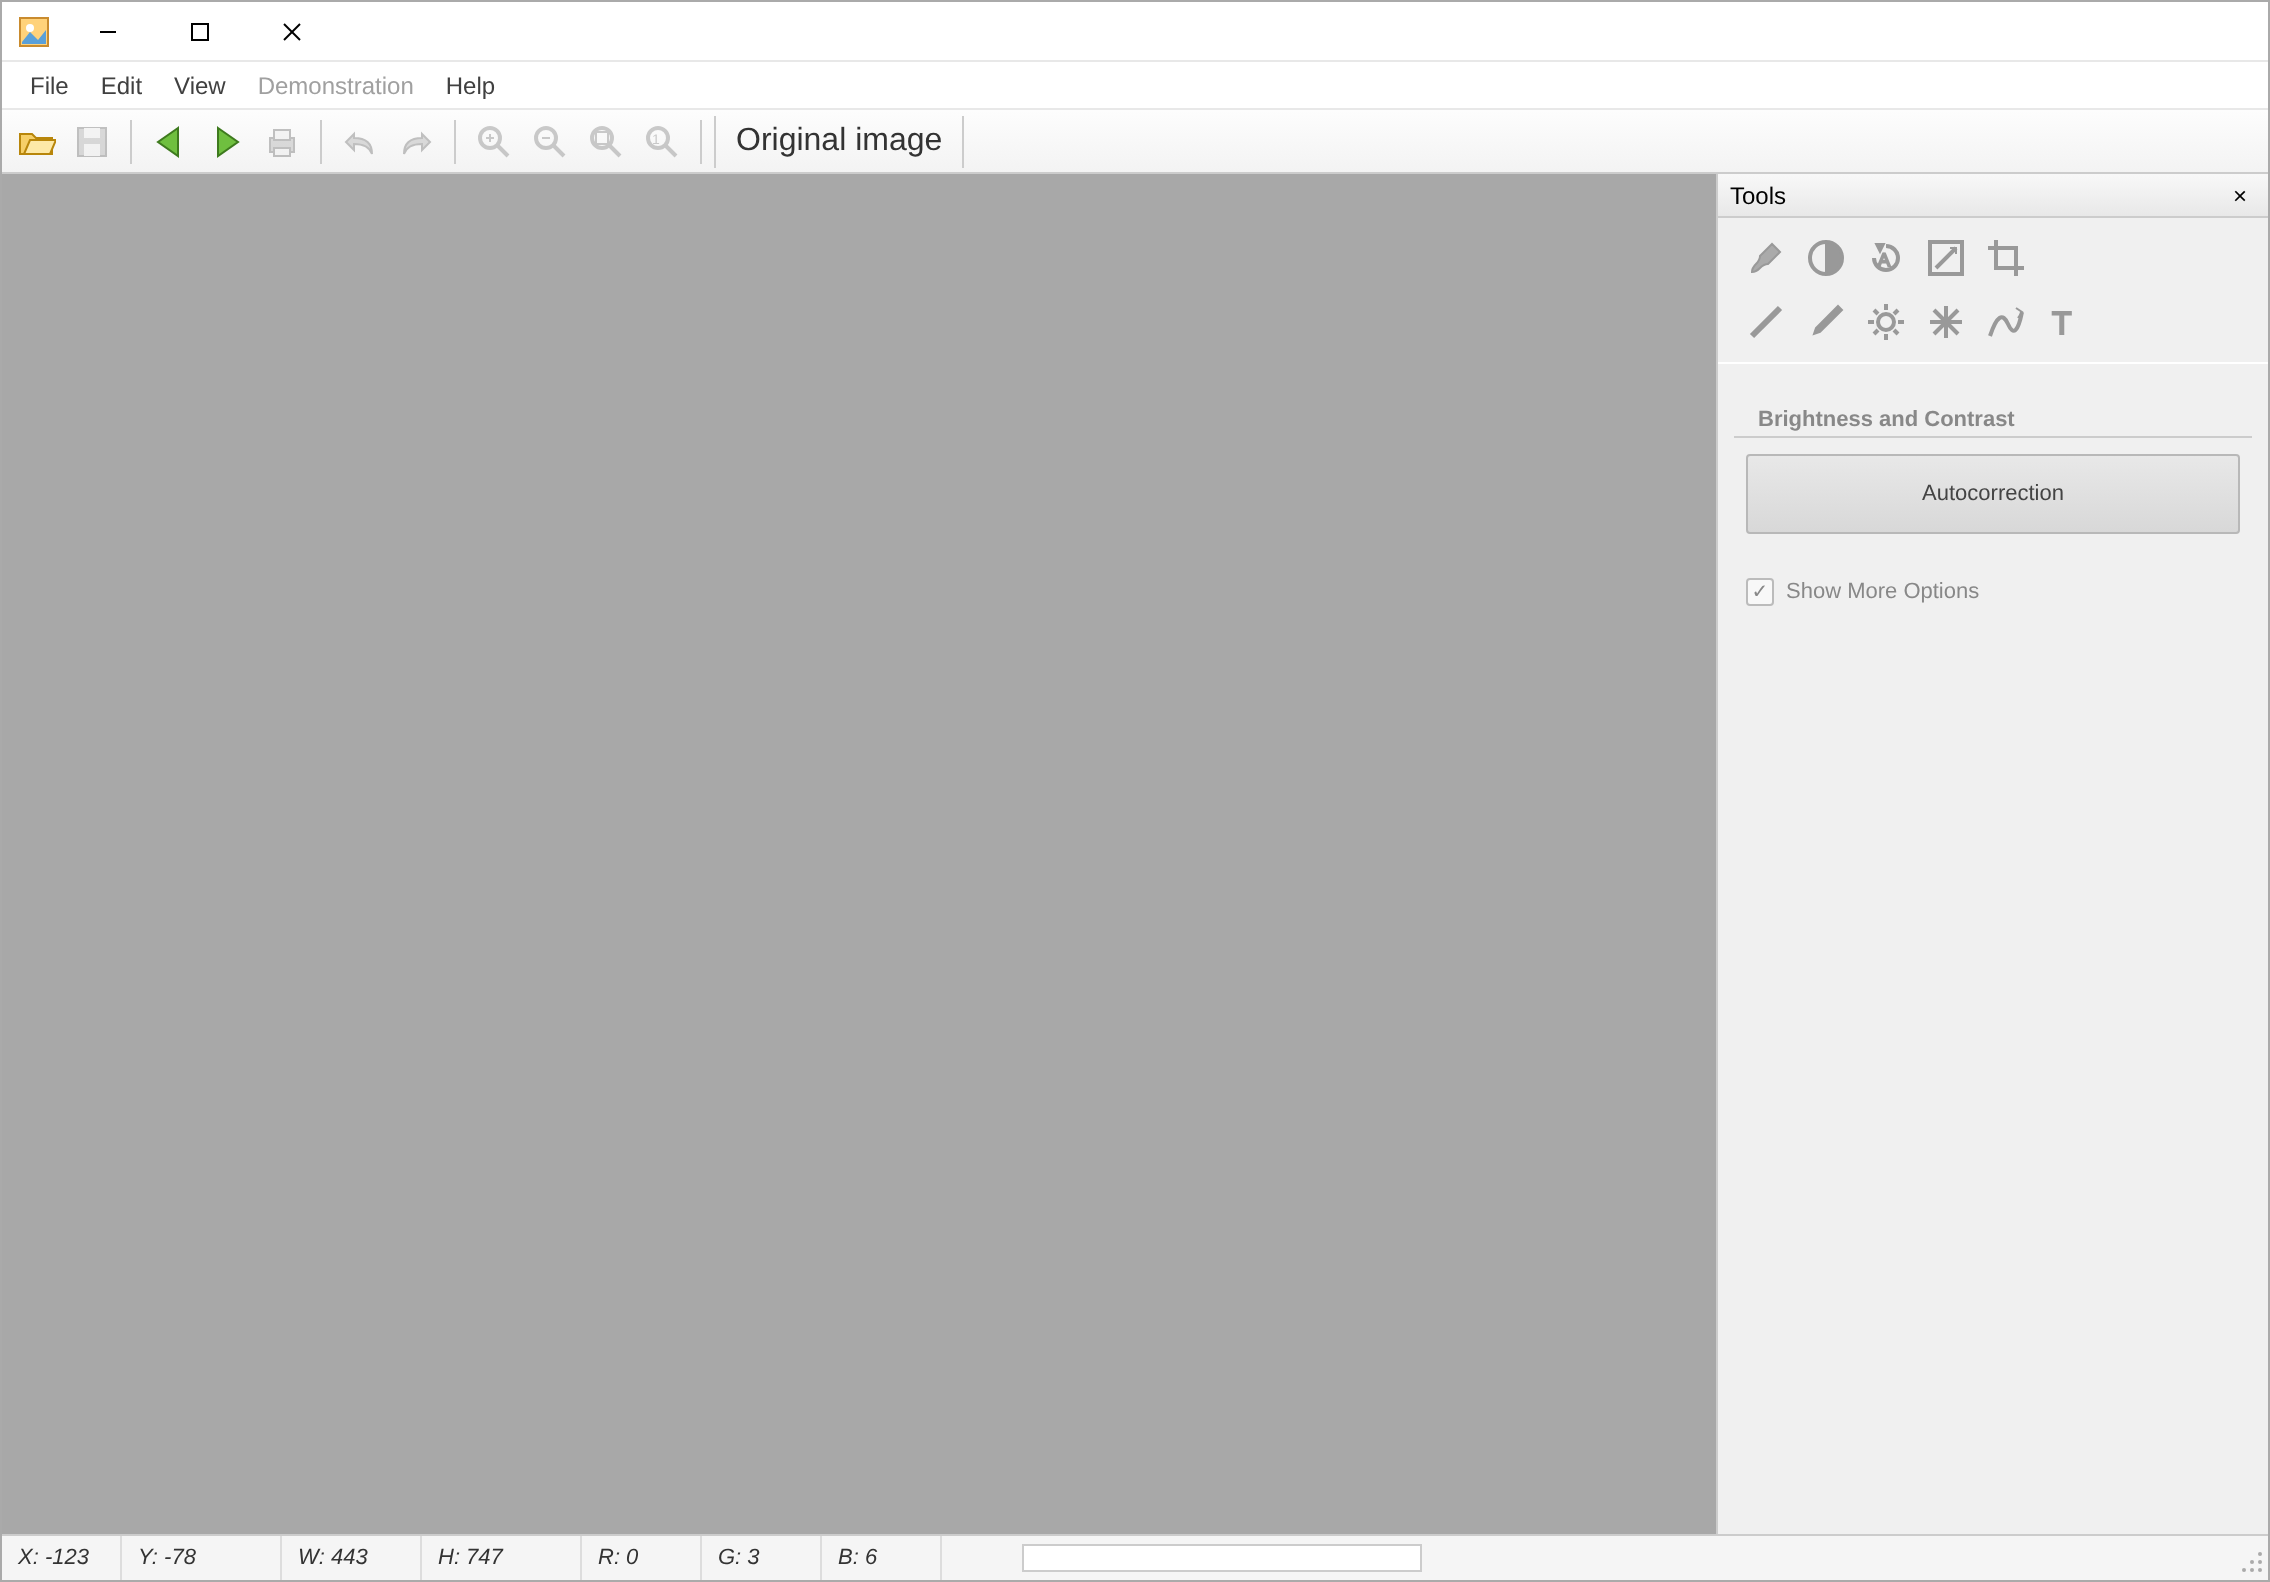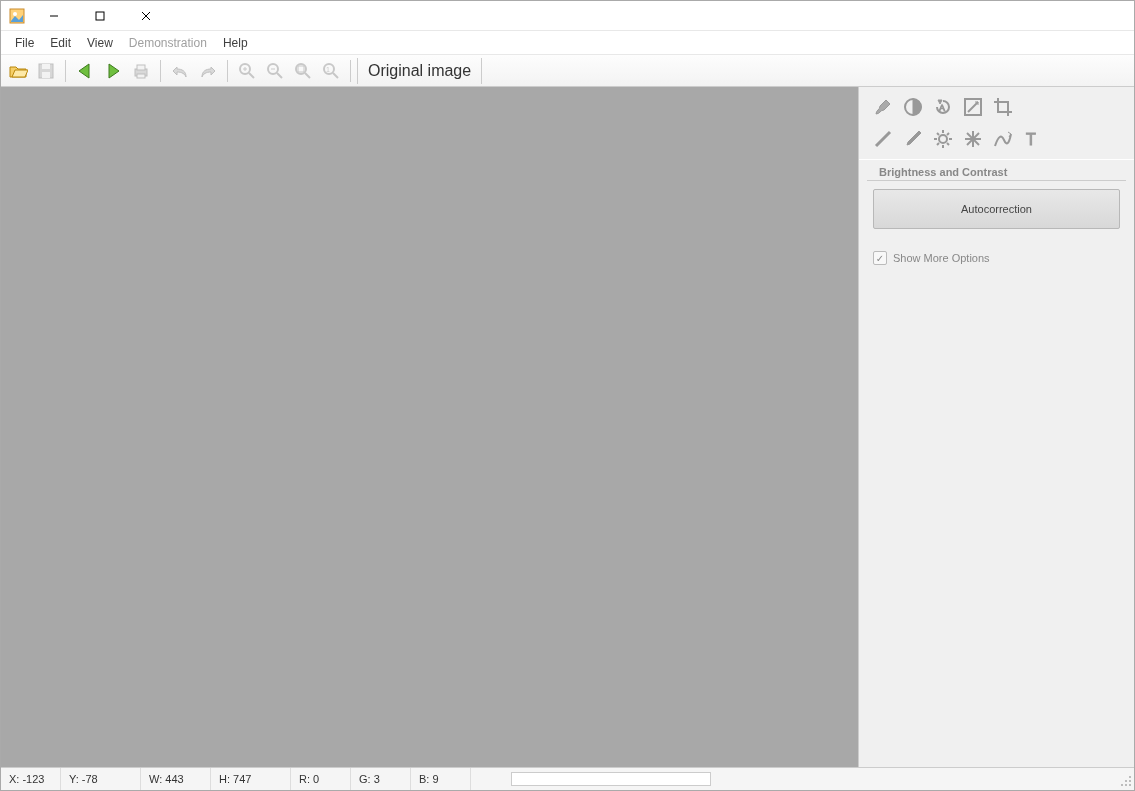--- a/index.html
+++ b/index.html
@@ -27,28 +27,28 @@
 .tools-panel { width: 276px; background: #f0f0f0; border-left: 1px solid #ccc; display: flex; flex-direction: column; }
 .panel-header { height: 22px; background: linear-gradient(#f8f8f8,#e8e8e8); border-bottom: 1px solid #ccc; display: flex; align-items: center; padding: 0 6px; font-size: 12px; }
 .panel-header .panel-title { flex: 1; }
 .panel-header .panel-close { width: 16px; height: 16px; display: flex; align-items: center; justify-content: center; cursor: pointer; font-size: 12px; }
 
 .tool-row { display: flex; gap: 6px; padding: 8px 12px 4px; }
 .tool-row.second { padding-top: 4px; padding-bottom: 8px; border-bottom: 1px solid #fff; }
 .tool-icon { width: 24px; height: 24px; display: flex; align-items: center; justify-content: center; cursor: pointer; }
 .tool-icon svg { fill: #999; stroke: #999; }
 
-.section-label { font-size: 11px; font-weight: bold; color: #888; padding: 6px 12px 2px; border-bottom: 1px solid #ccc; margin: 0 8px 8px; }
+.section-label { font-size: 11px; font-weight: bold; color: #888; padding: 6px 12px 2px; border-bottom: 1px solid #ccc; margin: 16px 8px 8px; }
 .autocorrect-btn { margin: 0 14px 14px; height: 40px; background: linear-gradient(#e8e8e8,#d8d8d8); border: 1px solid #b8b8b8; border-radius: 2px; font-size: 11px; color: #444; display: flex; align-items: center; justify-content: center; cursor: pointer; }
 
 .show-more { display: flex; align-items: center; gap: 6px; padding: 8px 14px; font-size: 11px; color: #888; }
 .show-more .cb { width: 14px; height: 14px; border: 1px solid #bbb; border-radius: 2px; background: #f8f8f8; display:flex; align-items:center; justify-content:center; font-size:10px; color:#888;}
 
 .statusbar { height: 22px; background: #f5f5f5; display: flex; align-items: center; font-size: 11px; color: #333; }
-.status-cell { padding: 0 8px; border-right: 1px solid #ddd; height: 100%; display: flex; align-items: center; }
+.status-cell { padding: 0 8px; border-right: 1px solid #ddd; height: 100%; display: flex; align-items: center; font-style: italic; }
 .status-cell.x { width: 60px; }
 .status-cell.y { width: 80px; }
 .status-cell.w { width: 70px; }
 .status-cell.h { width: 80px; }
 .status-cell.r,.status-cell.g,.status-cell.b { width: 60px; }
 .status-progress { width: 200px; height: 14px; border: 1px solid #ccc; margin-left: 40px; background: #fff;}
 .status-flex { flex: 1; }
 .status-grip { width: 16px; height: 16px; margin-right: 2px; cursor: nwse-resize; display:flex; align-items:flex-end; justify-content:flex-end;}
 </style>
 </head>
@@ -163,20 +163,24 @@
         <text x="5" y="11" font-size="7" fill="#999">1</text>
       </svg>
   </div>
   <div class="sep"></div>
   <div class="tb-text">Original image</div>
 </div>
 
 <div class="workspace">
   <div class="canvas-area"></div>
   <div class="tools-panel">
+    <div class="panel-header">
+      <span class="panel-title">Tools</span>
+      <span class="panel-close">×</span>
+    </div>
     <div class="tool-row">
       <span class="tool-icon">
           <svg width="22" height="22" viewBox="0 0 22 22">
             <path d="M4 18 C4 14 8 14 8 10 L14 4 L18 8 L12 14 C8 14 8 18 4 18 Z" fill="#aaa"></path>
           </svg>
         </span>
       <span class="tool-icon">
           <svg width="22" height="22" viewBox="0 0 22 22">
             <circle cx="11" cy="11" r="8" fill="none" stroke="#999" stroke-width="2"></circle>
             <path d="M11 3 A8 8 0 0 1 11 19 Z" fill="#999"></path>
@@ -259,21 +263,21 @@
   </div>
 </div>
 
 <div class="statusbar">
   <div class="status-cell x">X: -123</div>
   <div class="status-cell y">Y: -78</div>
   <div class="status-cell w">W: 443</div>
   <div class="status-cell h">H: 747</div>
   <div class="status-cell r">R: 0</div>
   <div class="status-cell g">G: 3</div>
-  <div class="status-cell b">B: 9</div>
+  <div class="status-cell b">B: 6</div>
   <div class="status-progress"></div>
   <div class="status-flex"></div>
   <div class="status-grip">
     <svg width="12" height="12">
         <g fill="#aaa">
           <circle cx="10" cy="2" r="1"></circle>
           <circle cx="6" cy="6" r="1"></circle>
           <circle cx="10" cy="6" r="1"></circle>
           <circle cx="2" cy="10" r="1"></circle>
           <circle cx="6" cy="10" r="1"></circle>

